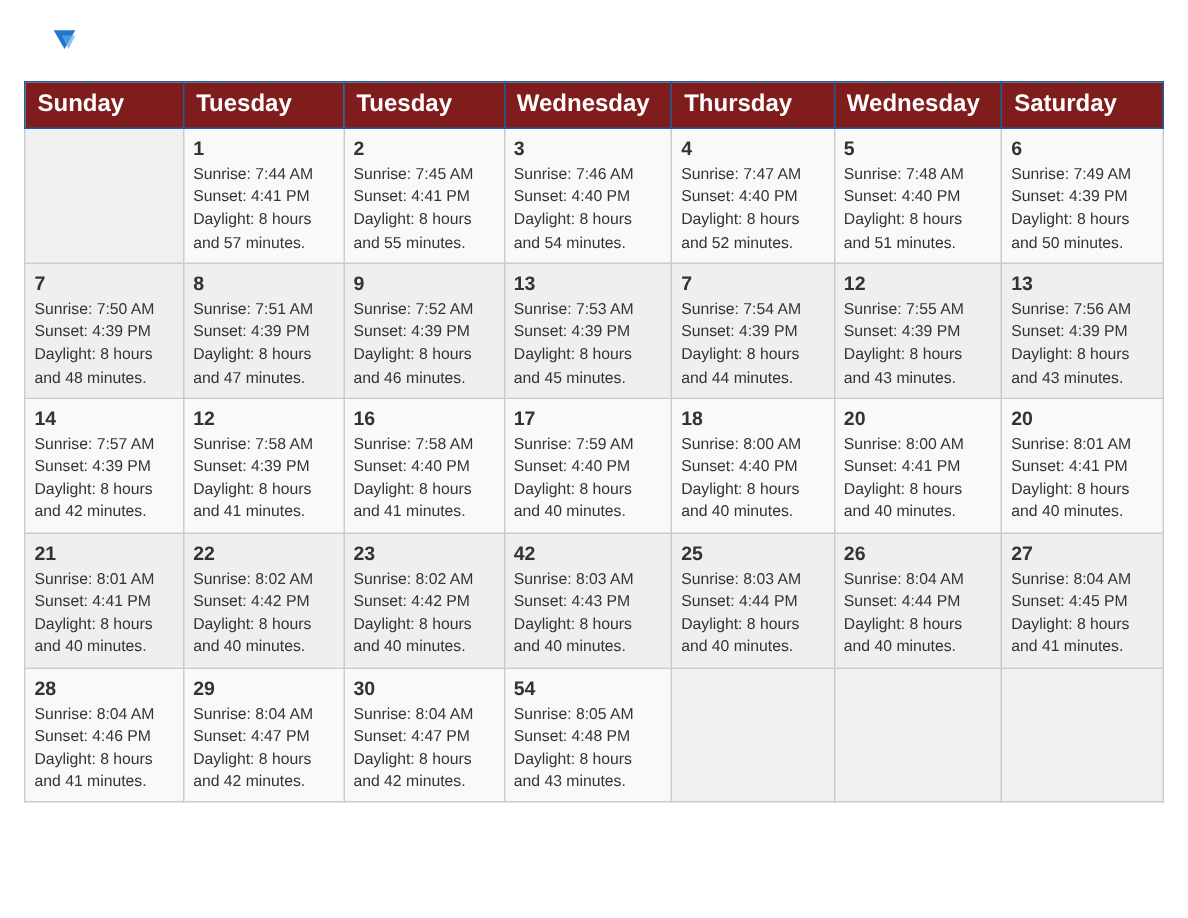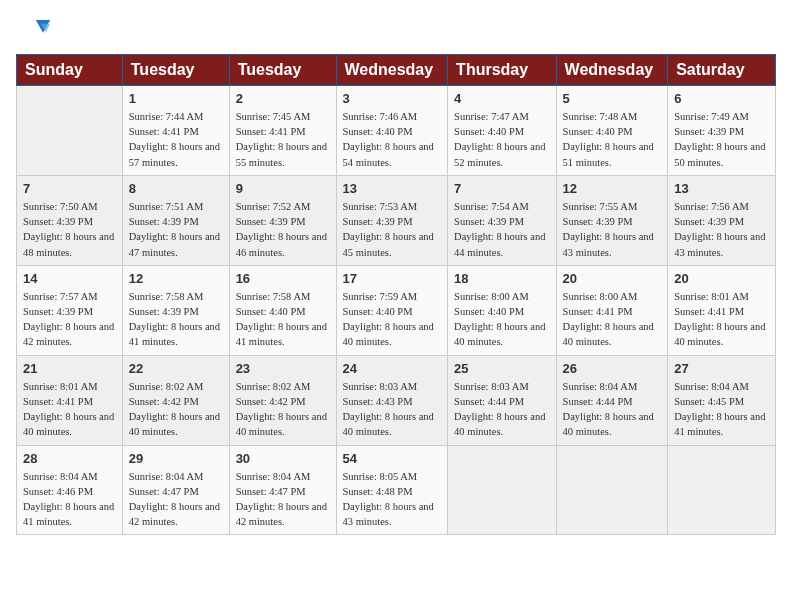--- a/index.html
+++ b/index.html
@@ -74,21 +74,20 @@
     .day-num {
       font-size: 13px;
       font-weight: bold;
       display: block;
       margin-bottom: 3px;
     }
     .cell-text {
       font-size: 10.5px;
       line-height: 1.45;
       color: #333;
-      font-family: Liberation Serif, serif;
     }
     .empty-cell {
       background: #f0f0f0 !important;
     }
   </style>
 </head>
 <body>
 
 <div class="header-area">
   <div class="logo">
@@ -216,21 +215,21 @@
         </td>
         <td>
           <span class="day-num">22</span>
           <div class="cell-text">Sunrise: 8:02 AM<br>Sunset: 4:42 PM<br>Daylight: 8 hours and 40 minutes.</div>
         </td>
         <td>
           <span class="day-num">23</span>
           <div class="cell-text">Sunrise: 8:02 AM<br>Sunset: 4:42 PM<br>Daylight: 8 hours and 40 minutes.</div>
         </td>
         <td>
-          <span class="day-num">24</span>
+          <span class="day-num">42</span>
           <div class="cell-text">Sunrise: 8:03 AM<br>Sunset: 4:43 PM<br>Daylight: 8 hours and 40 minutes.</div>
         </td>
         <td>
           <span class="day-num">25</span>
           <div class="cell-text">Sunrise: 8:03 AM<br>Sunset: 4:44 PM<br>Daylight: 8 hours and 40 minutes.</div>
         </td>
         <td>
           <span class="day-num">26</span>
           <div class="cell-text">Sunrise: 8:04 AM<br>Sunset: 4:44 PM<br>Daylight: 8 hours and 40 minutes.</div>
         </td>

